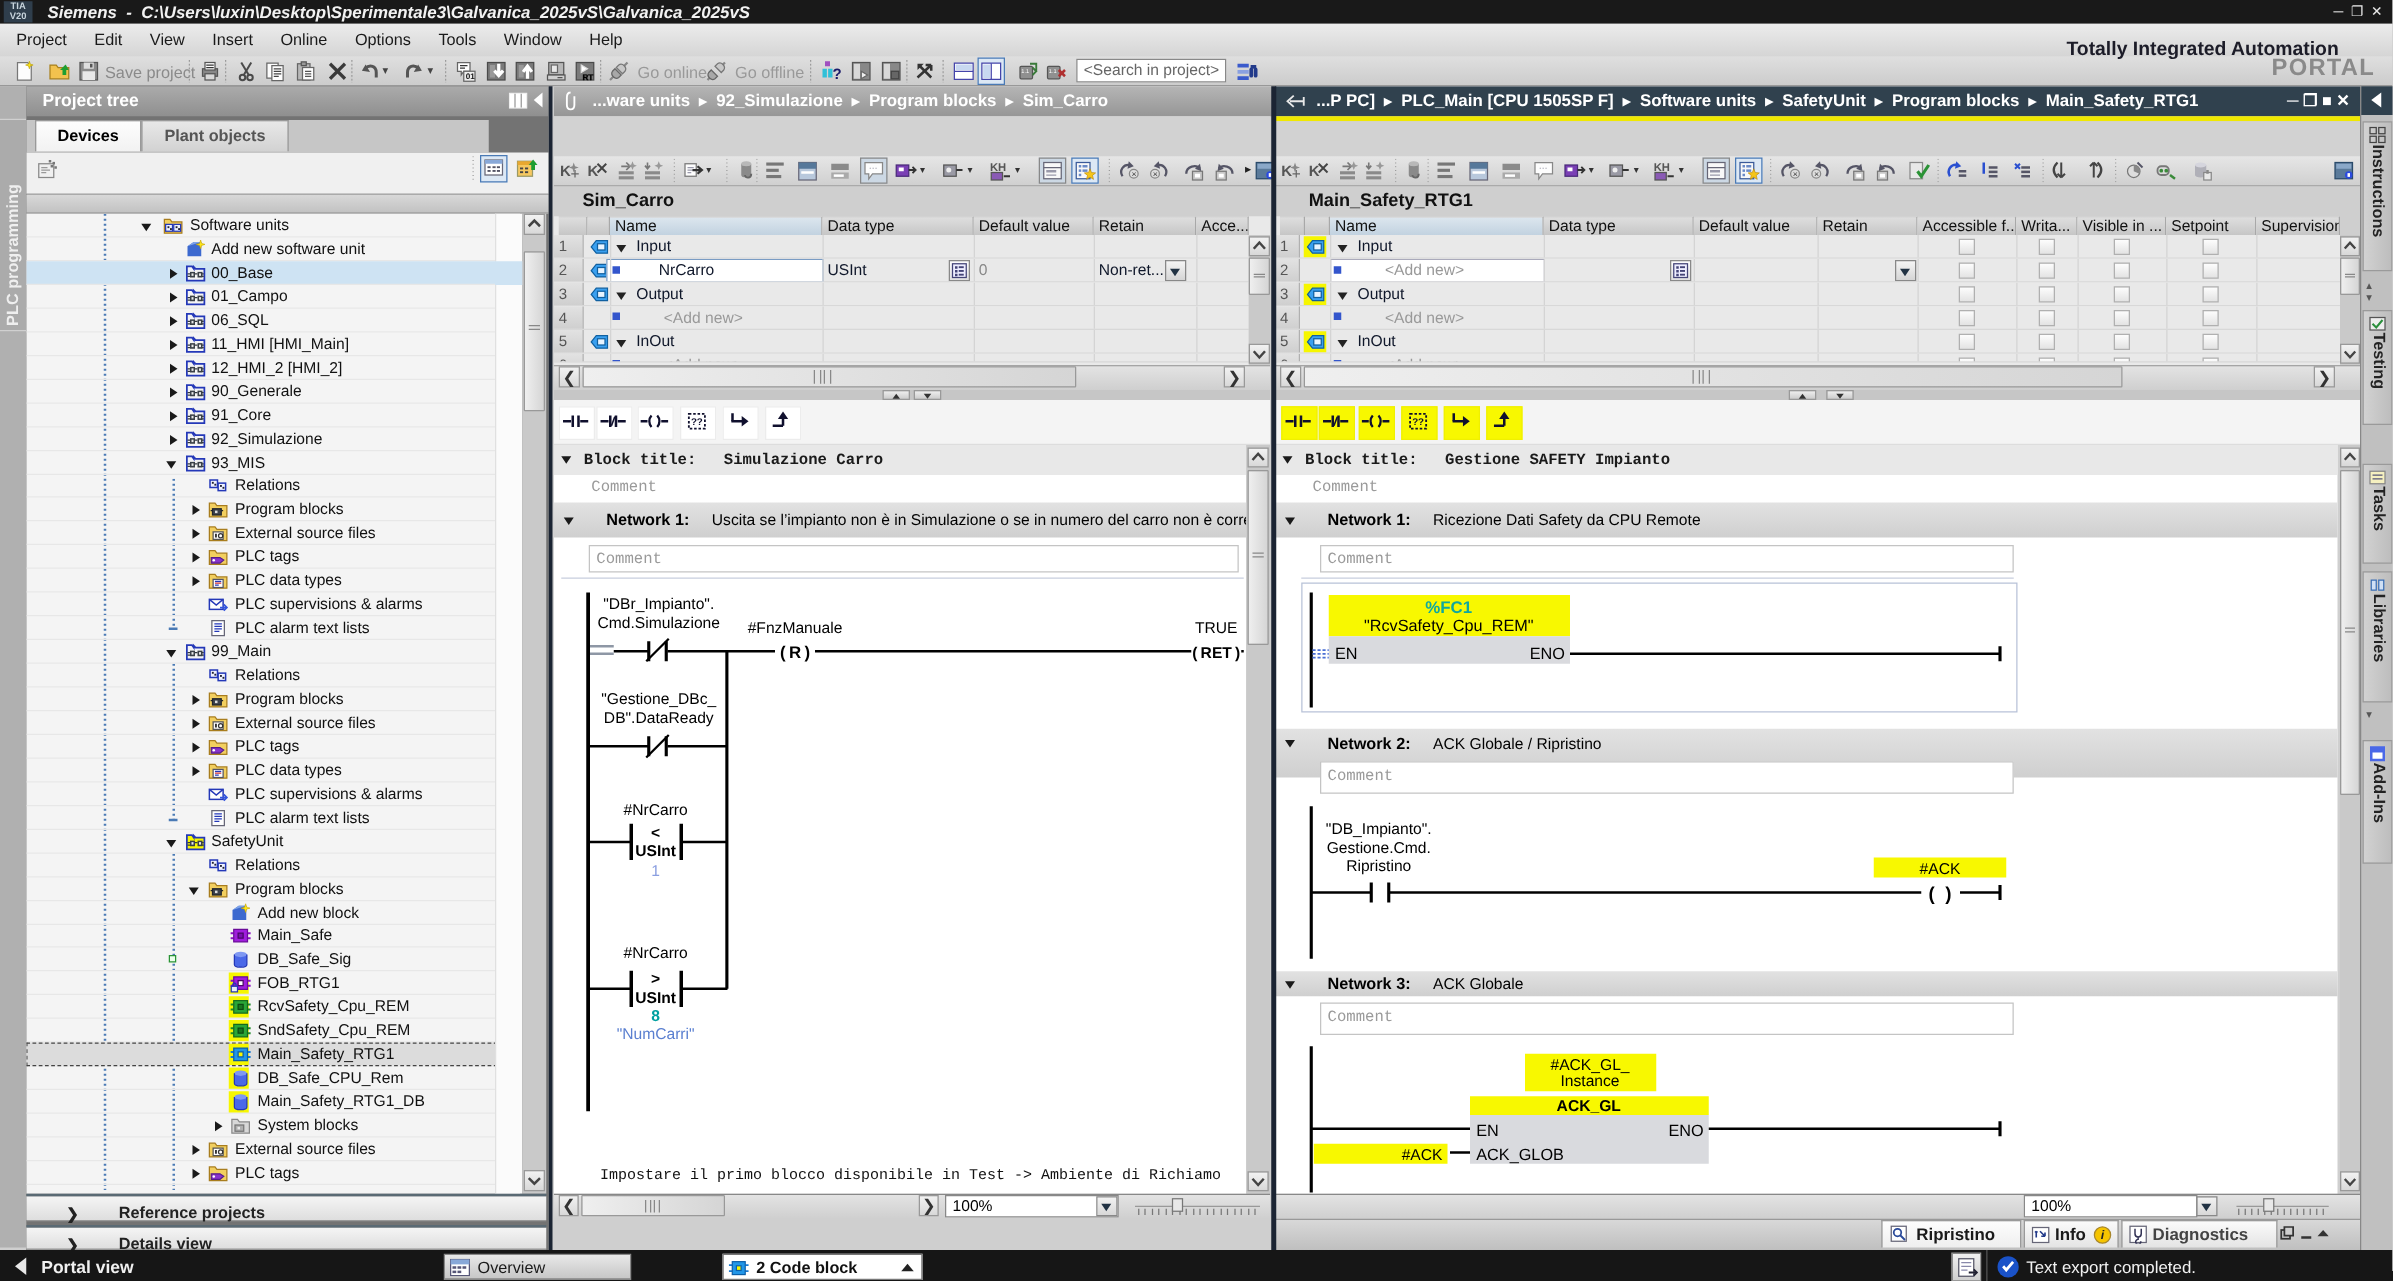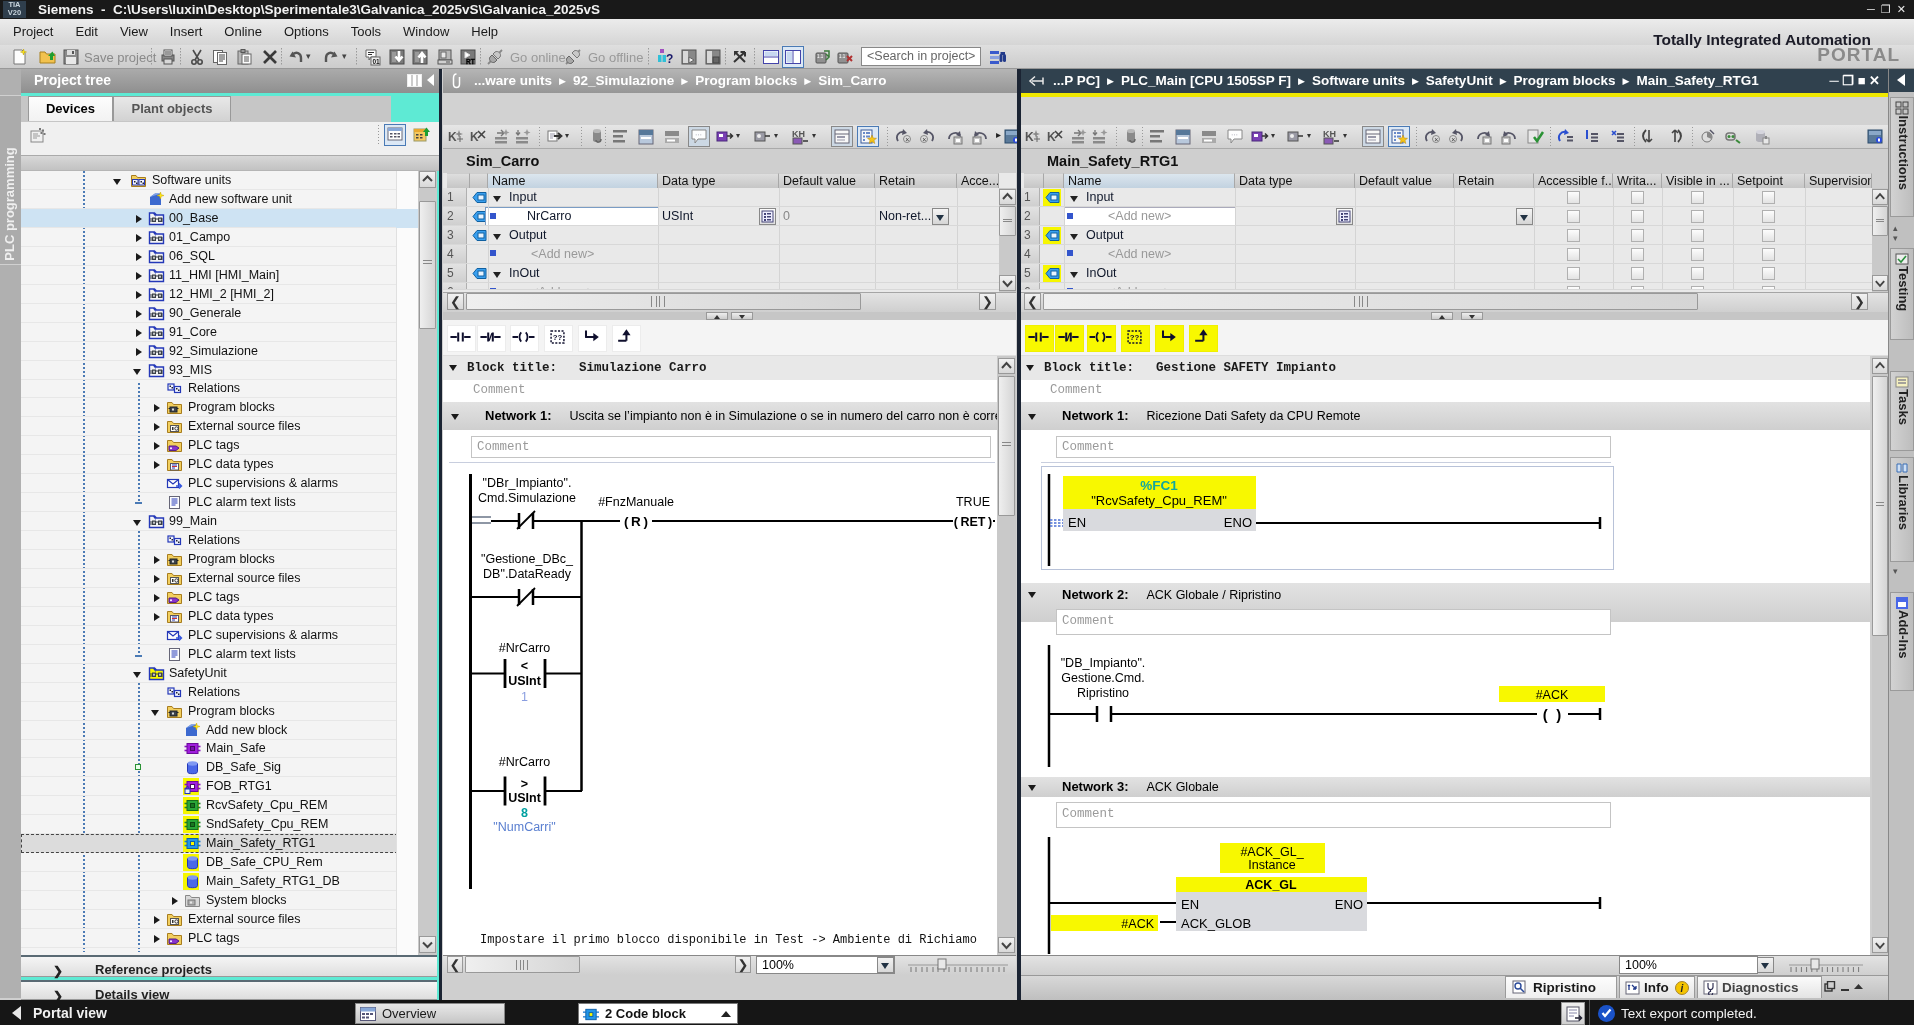--- a/index.html
+++ b/index.html
@@ -10,21 +10,21 @@
 
 #titlebar { left:0; top:0; width:1914px; height:19px; background:#191919; }
 #menubar { left:0; top:19px; width:1914px; height:26px; background:linear-gradient(#ececec,#d5d5d5); color:#1a1a1a; }
 #menubar span { display:inline-block; font-size:13px; padding:5px 11px 0 11px; }
 #toolbar { left:0; top:45px; width:1914px; height:24px; background:linear-gradient(#dfdfdf,#cccccc); border-bottom:1px solid #989898; }
 
 #leftstrip { left:0; top:69px; width:21px; height:929px; background:#b0b0b0; }
 #leftstrip .vtab { position:absolute; left:0; top:26px; width:21px; height:170px; background:#ababab; border-top:1px solid #d0d0d0; border-bottom:1px solid #d0d0d0; }
 #leftstrip .vtxt { position:absolute; left:-70px; top:127px; width:160px; height:16px; transform:rotate(-90deg); color:#efefef; font-size:13px; font-weight:bold; text-align:center; }
 
-#ptree { left:21px; top:69px; width:418px; height:931px; background:#5eead4; }
+#ptree { left:21px; top:69px; width:418px; height:931px; background:#737373; }
 .phead { height:24px; background:linear-gradient(#ababab,#8f8f8f); color:#fff; font-weight:bold; font-size:14px; line-height:23px; padding-left:13px; position:relative; }
 #ptree .tabs { position:absolute; left:0; top:27px; width:370px; height:26px; background:#c6c6c6; }
 #ptree .tab { position:absolute; top:0; height:25px; font-weight:bold; font-size:13px; text-align:center; line-height:24px; }
 #ptree .tab1 { left:7px; width:85px; background:linear-gradient(#fdfdfd,#f2f2f2); border:1px solid #999; border-bottom:none; z-index:2; }
 #ptree .tab2 { left:92px; width:118px; background:linear-gradient(#e8e8e8,#d2d2d2); border:1px solid #999; border-bottom:none; color:#555; }
 #ptree .minitb { position:absolute; left:0; top:53px; width:418px; height:33px; background:#f0f0f0; }
 #ptree .colstrip { position:absolute; left:0; top:86px; width:418px; height:16px; background:linear-gradient(#d8d8d8,#c2c2c2); border-top:1px solid #aaa; border-bottom:1px solid #b5b5b5; }
 .trees { position:absolute; left:0; top:102px; width:395px; height:784px; background:#f4f4f4; overflow:hidden; }
 .trow { position:absolute; left:0; width:395px; height:19px; border-bottom:1px solid #e7e7e7; }
 .trow .lbl { position:absolute; top:2px; font-size:12.5px; color:#111; white-space:nowrap; }
@@ -73,21 +73,21 @@
 #botbar { left:0; top:1000px; width:1914px; height:25px; background:#161616; color:#eee; }
 .botbtn { position:absolute; top:3px; height:21px; font-size:13px; }
 
 .ptab { position:absolute; top:0; height:22px; background:linear-gradient(#fbfbfb,#e4e4e4); border:1px solid #9a9a9a; border-bottom:none; font-size:13.5px; font-weight:bold; color:#1a1a1a; }
 </style>
 </head>
 <body>
 
 <div id="titlebar" class="abs">
   <div class="abs" style="left:3px;top:1px;width:23px;height:17px;background:#2f3e4c;color:#c8d4dc;font-size:7.5px;font-weight:bold;line-height:8px;text-align:center;font-family:'Liberation Sans',sans-serif;">TIA<br>V20</div>
-  <div class="abs" style="left:38px;top:2px;font-size:13.5px;font-weight:bold;color:#f2f2f2;">Siemens&nbsp;&nbsp;-&nbsp;&nbsp;C:\Users\luxin\Desktop\Sperimentale3\Galvanica_2025vS\Galvanica_2025vS</div>
+  <div class="abs" style="left:38px;top:2px;font-size:13.5px;font-weight:bold;color:#f2f2f2;font-style:italic;">Siemens&nbsp;&nbsp;-&nbsp;&nbsp;C:\Users\luxin\Desktop\Sperimentale3\Galvanica_2025vS\Galvanica_2025vS</div>
   <div class="abs" style="right:8px;top:3px;color:#e8e8e8;font-size:11px;">─&nbsp;&nbsp;❐&nbsp;&nbsp;✕</div>
 </div>
 
 <div id="menubar" class="abs"><span style="padding-left:13px;">Project</span><span>Edit</span><span>View</span><span>Insert</span><span>Online</span><span>Options</span><span>Tools</span><span>Window</span><span>Help</span></div>
 
 <div id="toolbar" class="abs">
 <div class="abs" style="left:11px;top:3px;width:18px;height:18px;">
       <svg width="18" height="18" viewBox="0 0 18 18">
         <path d="M3 2 L11 2 L14 5 L14 16 L3 16 Z" fill="#fdfdfd" stroke="#777"></path>
         <path d="M12.5 1 L13.2 3.3 L15.5 4 L13.2 4.7 L12.5 7 L11.8 4.7 L9.5 4 L11.8 3.3 Z" fill="#ffe814" stroke="#b89b00" stroke-width="0.5"></path>

